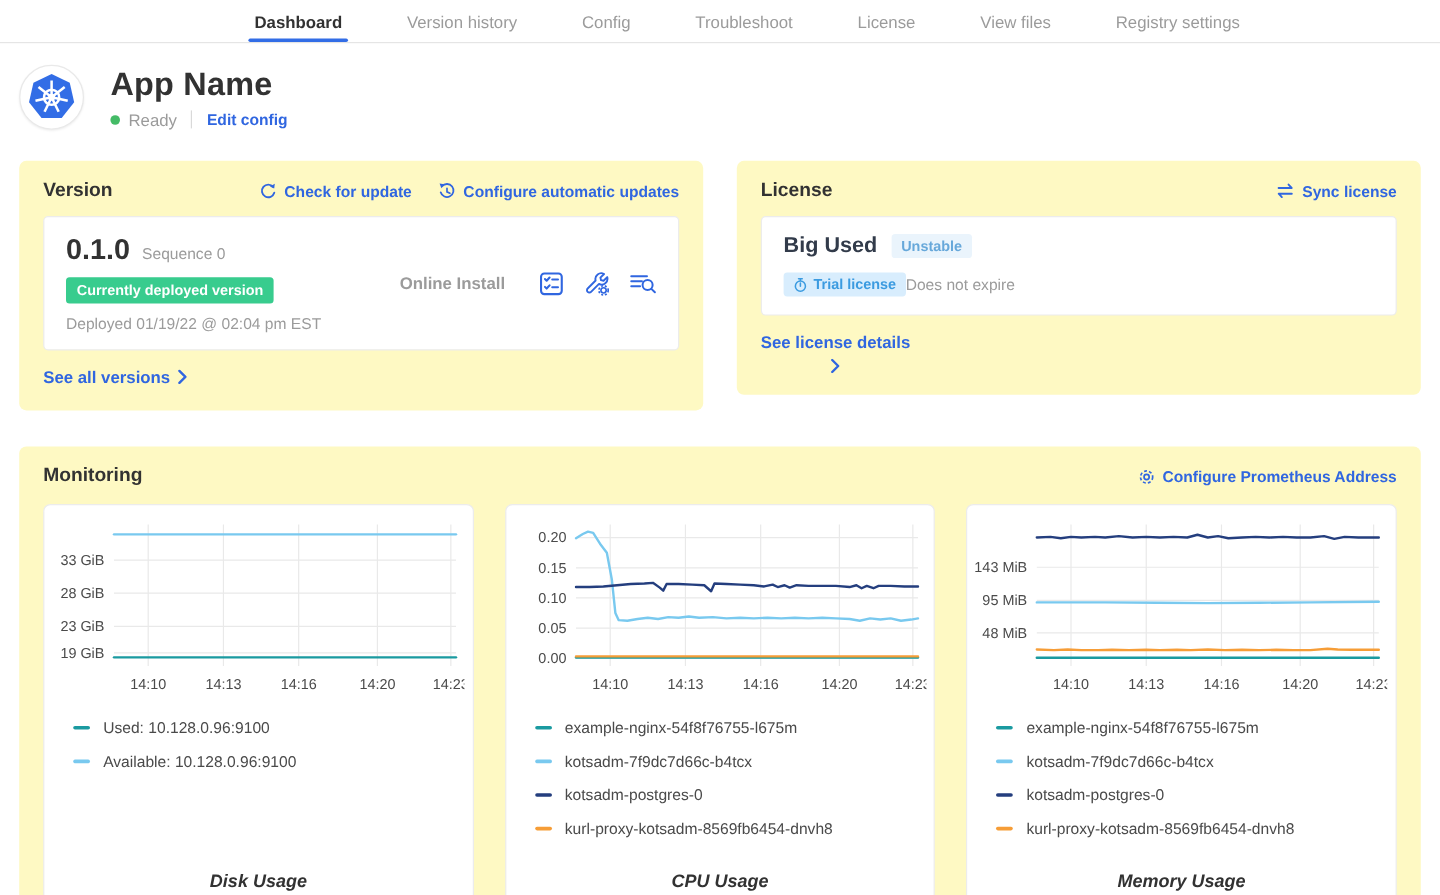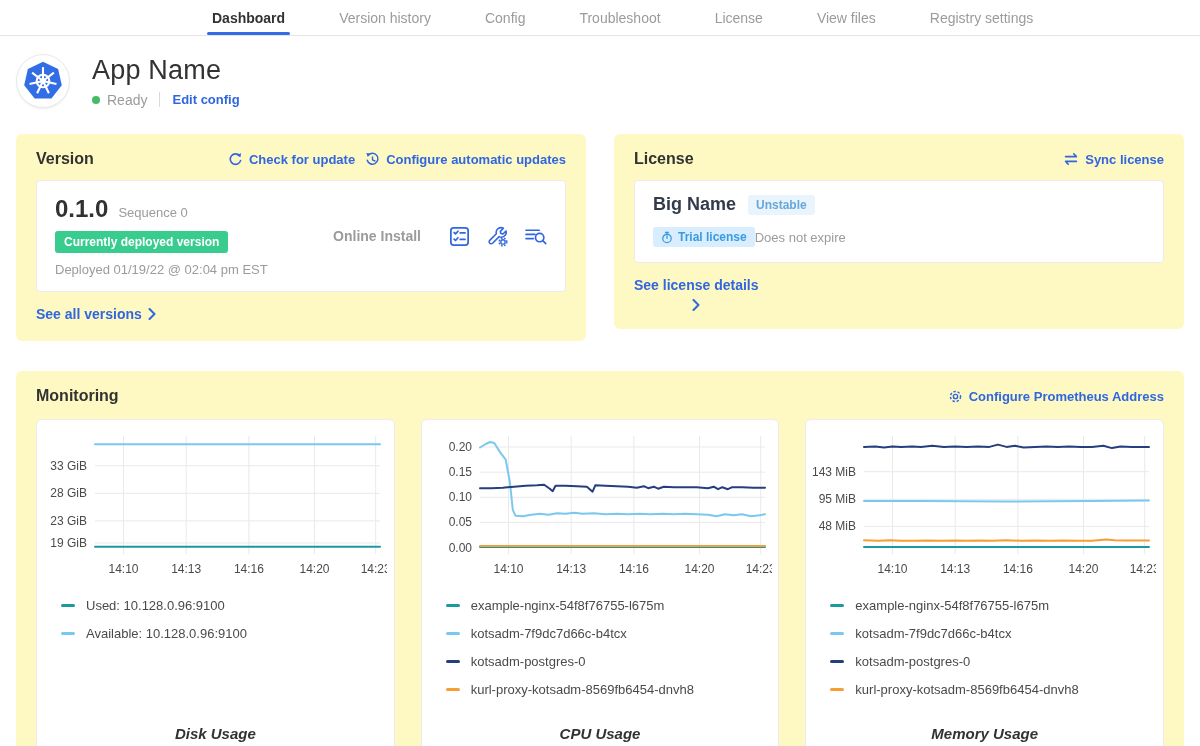--- a/index.html
+++ b/index.html
@@ -9,34 +9,34 @@
   .topnav { height:36px; border-bottom:1px solid #E5E5E5; display:flex; align-items:stretch; padding-left:185px; background:#fff; }
   .tab { display:flex; align-items:center; padding:0 27px; font-size:14px; color:#9B9B9B; cursor:pointer; position:relative; }
   .tab.active { color:#323232; font-weight:bold; }
   .tab.active::after { content:""; position:absolute; left:22px; right:22px; bottom:0; height:3px; background:#326DE6; border-radius:2px; }
 
   
   .main { padding:0 16px; }
   .app-header { display:flex; align-items:center; margin-top:18px; }
   .logo-wrap { width:54px; height:54px; border-radius:50%; background:#fff; border:1px solid #E9E9E9; box-shadow:0 1px 2px rgba(0,0,0,.08); display:flex; align-items:center; justify-content:center; }
   .app-title-block { margin-left:22px; }
-  .app-title { font-size:27px; font-weight:normal; letter-spacing:.2px; }
+  .app-title { font-size:27px; font-weight:bold; letter-spacing:.2px; }
   .app-status-row { display:flex; align-items:center; margin-top:6px; font-size:14px; }
   .status-dot { width:8px; height:8px; border-radius:50%; background:#44BB66; margin-right:7px; }
   .status-text { color:#9B9B9B; }
   .vdiv { width:1px; height:15px; background:#D9D9D9; margin:0 12px; }
   a.blue-link { color:#3066E0; font-weight:bold; font-size:13px; text-decoration:none; display:inline-flex; align-items:center; gap:6px; cursor:pointer; }
 
   
   .top-row { display:flex; gap:28px; margin-top:26px; align-items:flex-start; }
   .card { background:#fef9c3; border-radius:6px; padding:16px 20px 18px; }
   .card-half { width:570px; }
   .card-head { display:flex; align-items:center; justify-content:space-between; }
   .card-title { font-size:16px; font-weight:bold; }
-  .head-links { display:flex; align-items:flex-start; gap:10px; }
+  .head-links { display:flex; align-items:flex-start; gap:22px; }
   .inner-card { background:#fff; border:1px solid #ECECEC; border-radius:4px; margin-top:12px; }
 
   
   .version-inner { display:flex; align-items:center; padding:14px 18px; }
   .ver-left { width:250px; }
   .ver-row { display:flex; align-items:baseline; gap:10px; }
   .ver-num { font-size:24px; font-weight:bold; }
   .ver-seq { font-size:13px; color:#9B9B9B; }
   .badge-green { display:inline-block; margin-top:8px; background:#38CC8E; color:#fff; font-size:12px; font-weight:bold; padding:4px 9px; border-radius:3px; }
   .deployed { margin-top:9px; font-size:13px; color:#9B9B9B; }
@@ -195,21 +195,21 @@
             <svg width="16" height="14" viewBox="0 0 16 14" stroke="currentColor" fill="none" stroke-width="1.6" stroke-linecap="round" stroke-linejoin="round">
                 <path d="M2.5 4.6 H13.4 M13.4 4.6 l-2.6-2.8"></path>
                 <path d="M13.5 9.4 H2.6 M2.6 9.4 l2.6 2.8"></path>
               </svg>
           </span>
           <span>Sync license</span>
         </a>
       </div>
       <div class="inner-card license-inner">
         <div class="lic-row1">
-          <span class="lic-name">Big Name</span>
+          <span class="lic-name">Big Used</span>
           <span class="badge-channel">Unstable</span>
         </div>
         <div class="lic-row2">
           <span class="badge-trial">
             <span class="icon">
               <svg width="12" height="13" viewBox="0 0 14 15" stroke="currentColor" fill="none" stroke-width="1.5" stroke-linecap="round">
                   <circle cx="7" cy="8.6" r="4.9"></circle>
                   <path d="M7 8.6 V5.6"></path>
                   <line x1="5.2" y1="1.4" x2="8.8" y2="1.4"></line>
                   <line x1="7" y1="1.4" x2="7" y2="3.2"></line>

